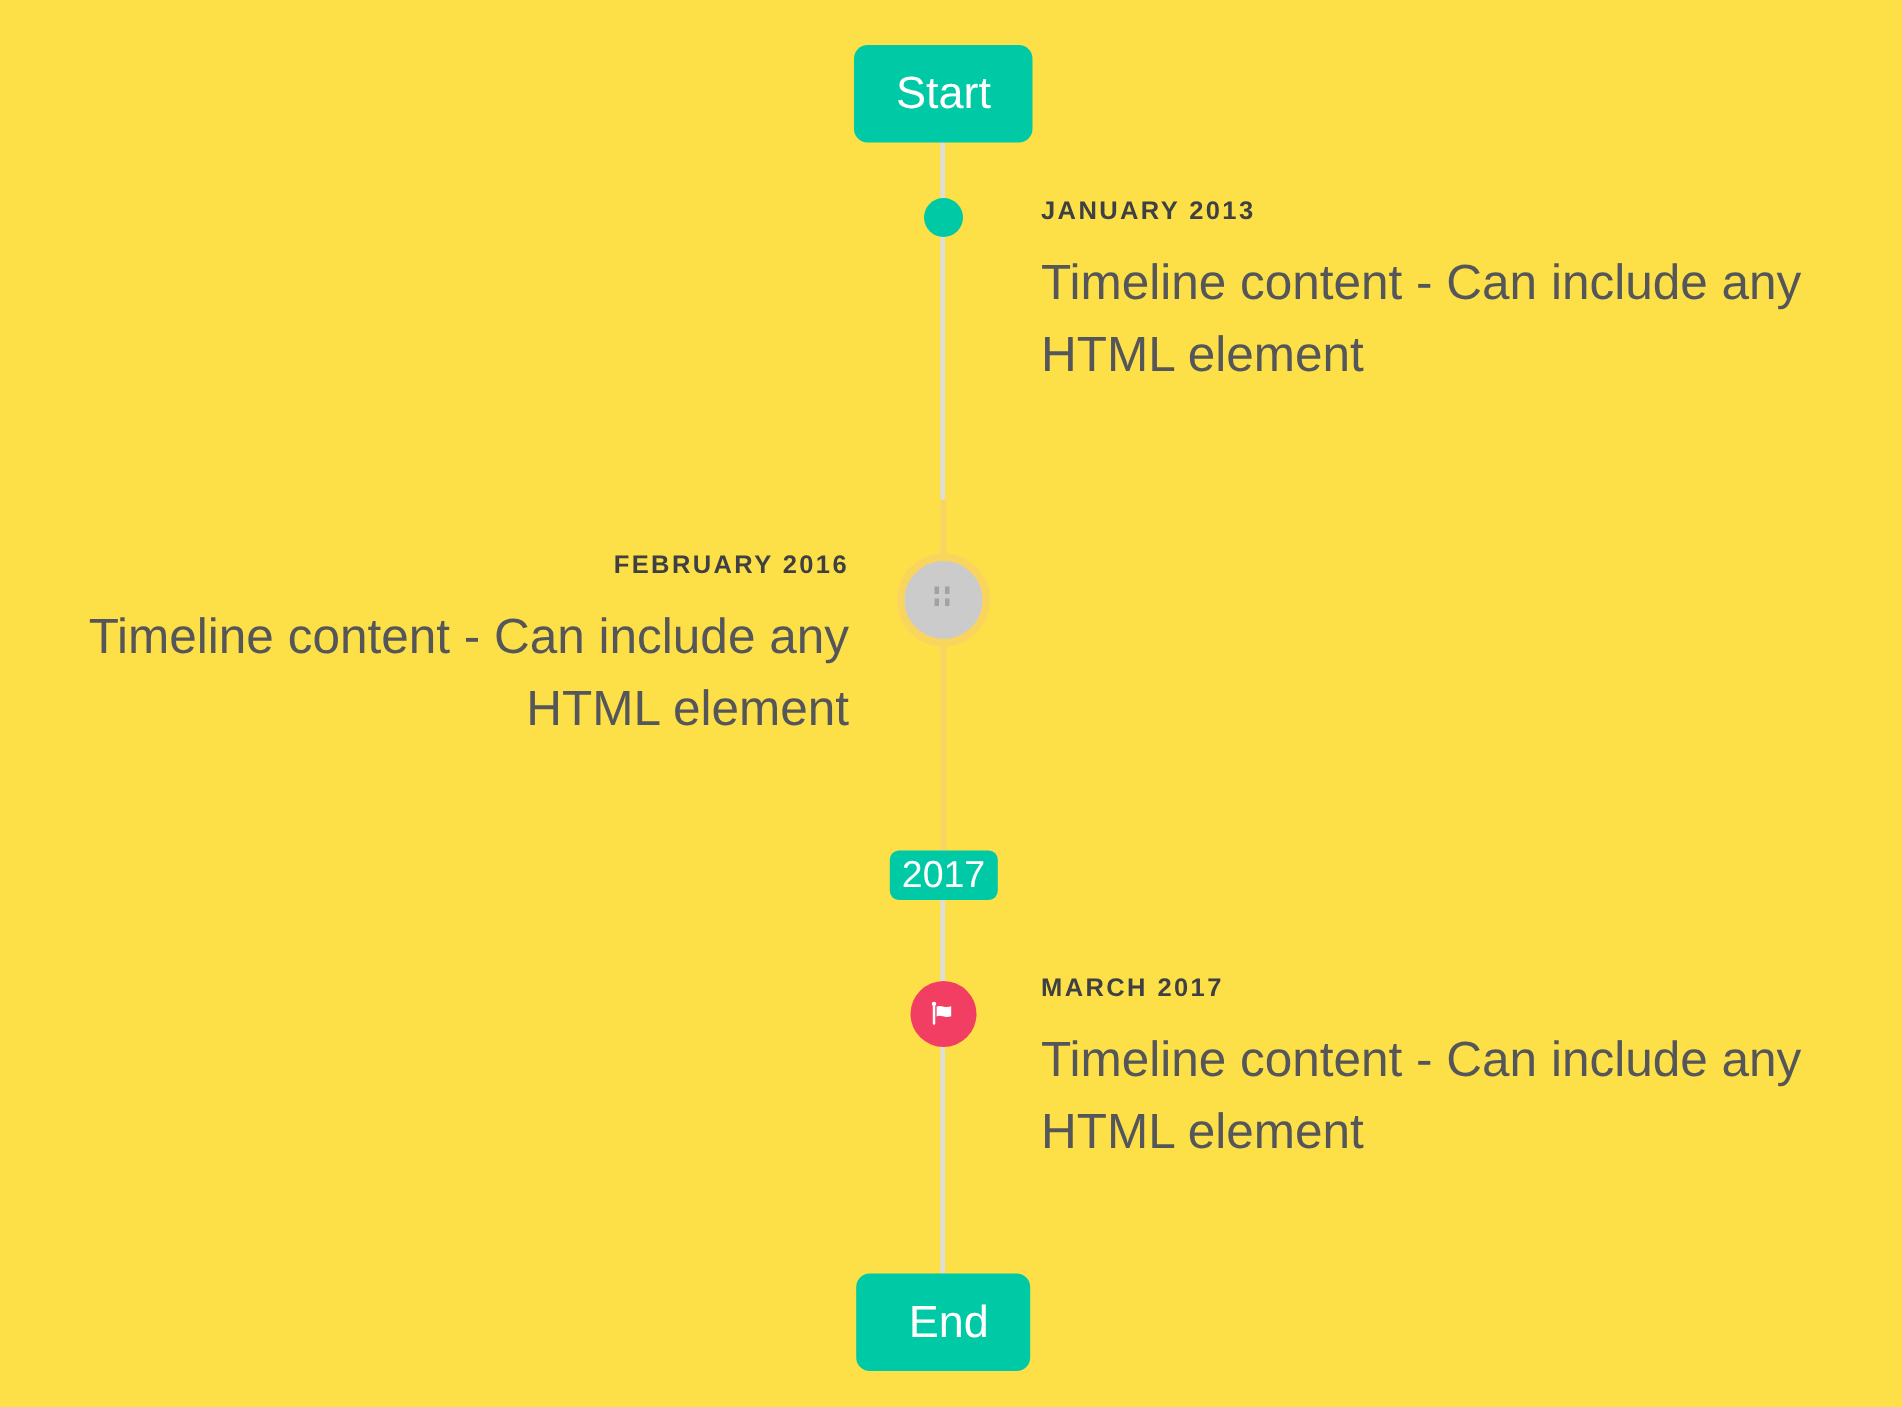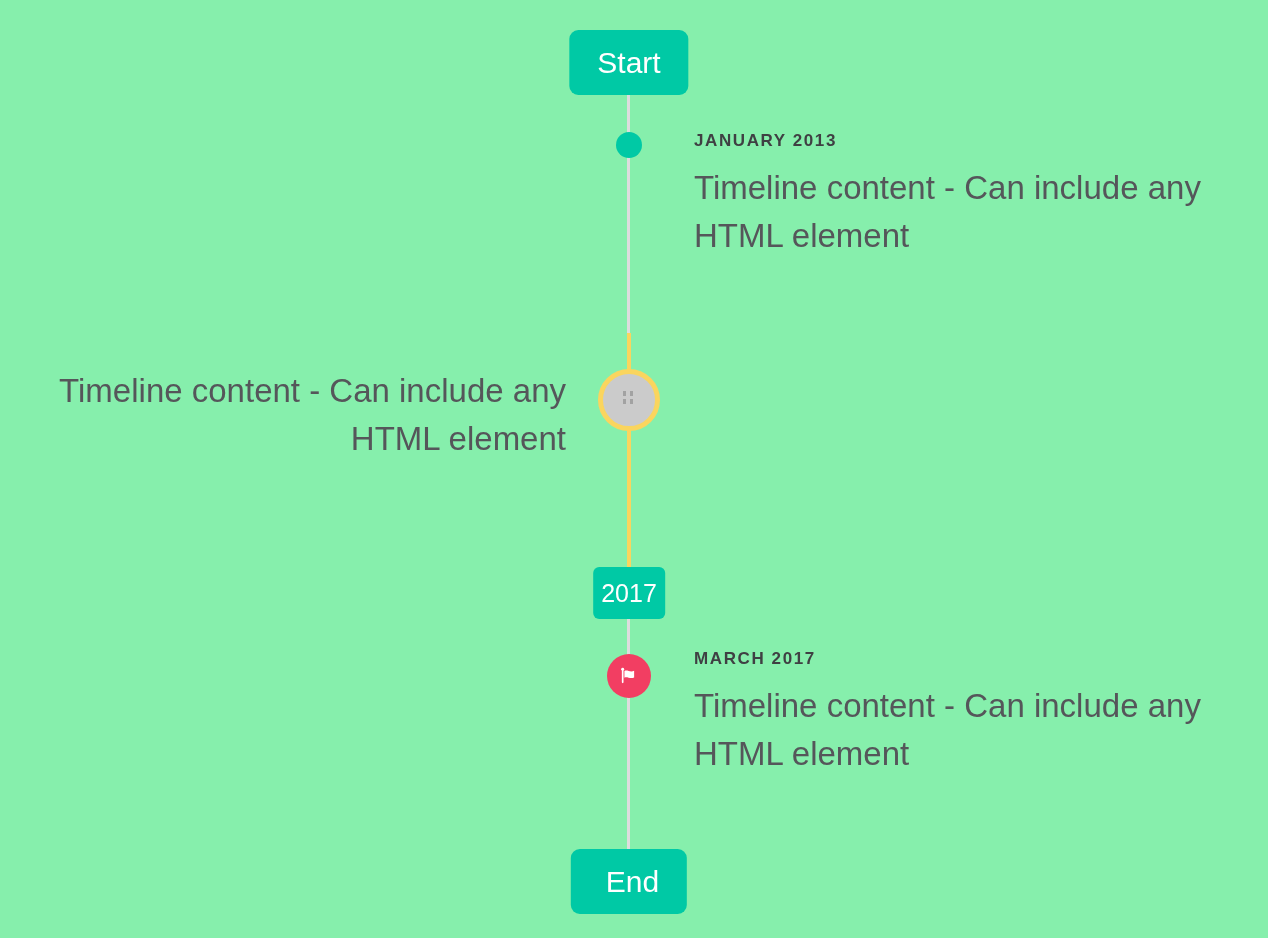--- a/index.html
+++ b/index.html
@@ -15,21 +15,21 @@
   *{margin:0;padding:0;box-sizing:border-box;}
   html,body{background:#ffffff;}
   body{
     font-family:"Liberation Sans","DejaVu Sans",sans-serif;
     -webkit-font-smoothing:antialiased;
   }
   .stage{
     position:relative;
     width:1268px;
     height:938px;
-    background:#86efac;
+    background:#fde047;
     overflow:hidden;
   }
   .tl-line{
     position:absolute;
     left:627px;
     width:3px;
     top:94px;
     height:755px;
     background:var(--line-gray);
   }
@@ -60,21 +60,21 @@
     z-index:3;
     font-family:inherit;
   }
   .tl-btn.start{top:30px;}
   .tl-btn.end{top:849px;padding-left:35px;}
   .year-badge{
     position:absolute;
     left:629px;
     transform:translateX(-50%);
     top:567px;
-    height:52px;
+    height:33px;
     padding:0 8px;
     display:flex;
     align-items:center;
     justify-content:center;
     background:var(--accent-teal);
     color:#ffffff;
     font-size:25px;
     border-radius:6px;
     z-index:3;
   }
@@ -151,20 +151,21 @@
   <div class="marker dot-teal"></div>
   <div class="tl-item side-right item-0">
     <div class="date">JANUARY 2013</div>
     <div class="content">Timeline content - Can include any HTML element</div>
   </div>
 
   <div class="marker circle-yellow">
     <div class="broken-glyph"></div>
   </div>
   <div class="tl-item side-left item-1">
+    <div class="date">FEBRUARY 2016</div>
     <div class="content">Timeline content - Can include any HTML element</div>
   </div>
 
   <div class="year-badge">2017</div>
 
   <div class="marker circle-red">
     <span>
       <svg class="flag-icon" viewBox="0 0 24 24" fill="#ffffff" xmlns="http://www.w3.org/2000/svg">
         <circle cx="5.1" cy="4.6" r="1.6"></circle>
         <rect x="4.2" y="5.2" width="1.8" height="14.6" rx="0.9"></rect>

